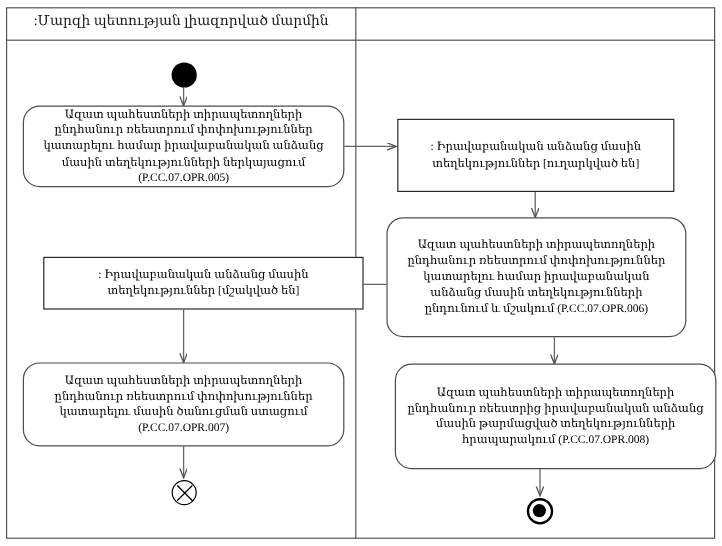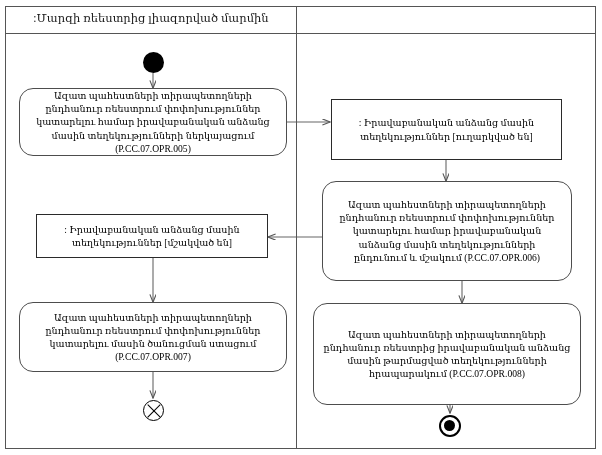--- a/index.html
+++ b/index.html
@@ -170,45 +170,45 @@
 
     <line x1="153" y1="372" x2="153" y2="398" stroke="#666666" stroke-width="1.1" marker-end="url(#arrow)"></line>
 
     <line x1="450" y1="382" x2="450" y2="413" stroke="#666666" stroke-width="1.1" marker-end="url(#arrow)"></line>
   </svg>
 
   <div class="lane-frame"></div>
   <div class="lane-header-rule"></div>
   <div class="lane-divider-v"></div>
 
-  <div class="lane-title left">:Մարզի ռեեստրից լիազորված մարմին</div>
+  <div class="lane-title left">:Մարզի պետության լիազորված մարմին</div>
 
   <div class="initial-node" style="left:143px; top:52px;"></div>
 
   <div class="node action" style="left:19px; top:88px; width:268px; height:68px;">
     <span class="node-text">Ազատ պահեստների տիրապետողների ընդհանուր ռեեստրում փոփոխություններ կատարելու համար իրավաբանական անձանց մասին տեղեկությունների ներկայացում (P.CC.07.OPR.005)</span>
   </div>
 
   <div class="node object-node" style="left:331px; top:99px; width:231px; height:61px;">
     <span class="node-text">: Իրավաբանական անձանց մասին տեղեկություններ [ուղարկված են]</span>
   </div>
 
   <div class="node action" style="left:322px; top:181px; width:250px; height:100px;">
     <span class="node-text">Ազատ պահեստների տիրապետողների ընդհանուր ռեեստրում փոփոխություններ կատարելու համար իրավաբանական անձանց մասին տեղեկությունների ընդունում և մշակում (P.CC.07.OPR.006)</span>
   </div>
 
-  <div class="node object-node" style="left:36px; top:214px; width:232px; height:44px;">
+  <div class="node object-node" style="left:36px; top:214px; width:267px; height:44px;">
     <span class="node-text">: Իրավաբանական անձանց մասին տեղեկություններ [մշակված են]</span>
   </div>
 
   <div class="node action" style="left:19px; top:302px; width:268px; height:70px;">
     <span class="node-text">Ազատ պահեստների տիրապետողների ընդհանուր ռեեստրում փոփոխություններ կատարելու մասին ծանուցման ստացում (P.CC.07.OPR.007)</span>
   </div>
 
-  <div class="node action" style="left:313px; top:303px; width:268px; height:102px;">
+  <div class="node action" style="left:329px; top:303px; width:268px; height:88px;">
     <span class="node-text">Ազատ պահեստների տիրապետողների ընդհանուր ռեեստրից իրավաբանական անձանց մասին թարմացված տեղեկությունների հրապարակում (P.CC.07.OPR.008)</span>
   </div>
 
   <div class="flow-final-node" style="left:143px; top:400px;">
     <span class="bar a"></span>
     <span class="bar b"></span>
   </div>
 
   <div class="final-node" style="left:439px; top:415px;"></div>
 

